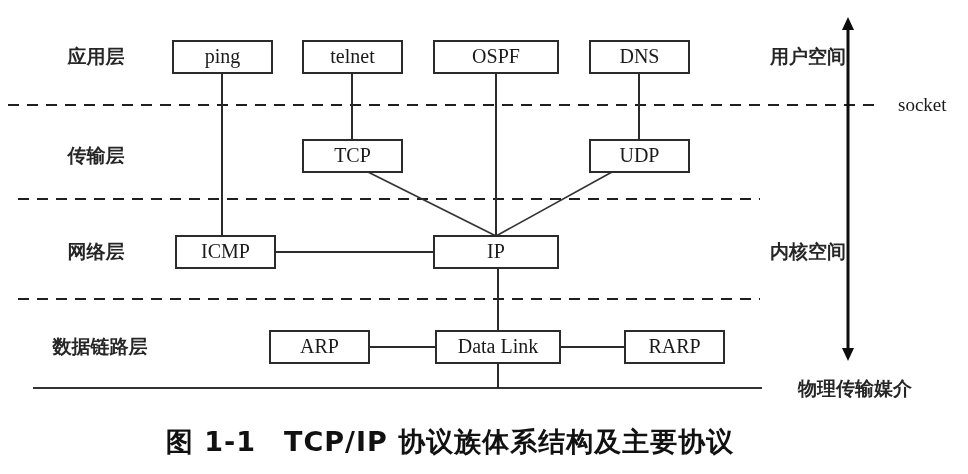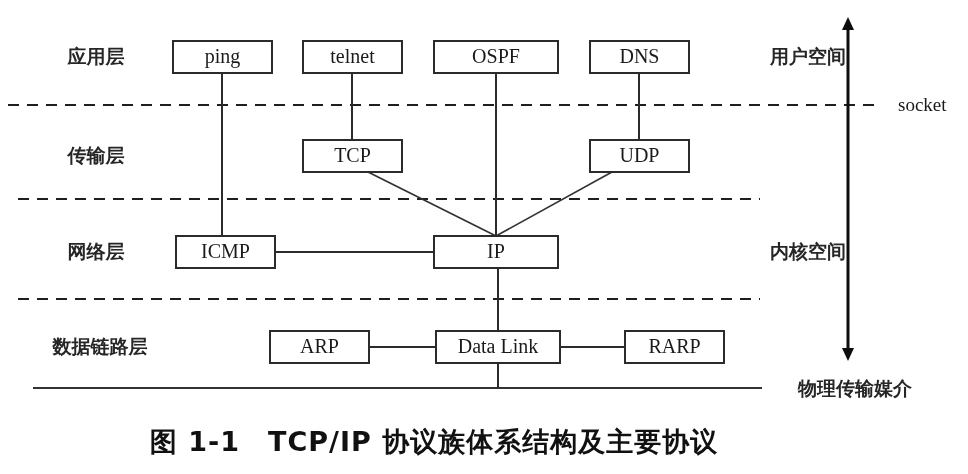--- a/index.html
+++ b/index.html
@@ -70,21 +70,21 @@
     stroke-width: 2;
     fill: none;
   }
   .span-arrow {
     stroke: #0d0d0d;
     stroke-width: 3;
     fill: none;
   }
   #caption {
     position: absolute;
-    left: 0;
+    left: 16px;
     top: 424px;
     width: 868px;
     text-align: center;
     font-family: "DejaVu Sans", "Liberation Sans", sans-serif;
     font-size: 27px;
     font-weight: 600;
     color: #111111;
     letter-spacing: 1px;
     white-space: nowrap;
   }

